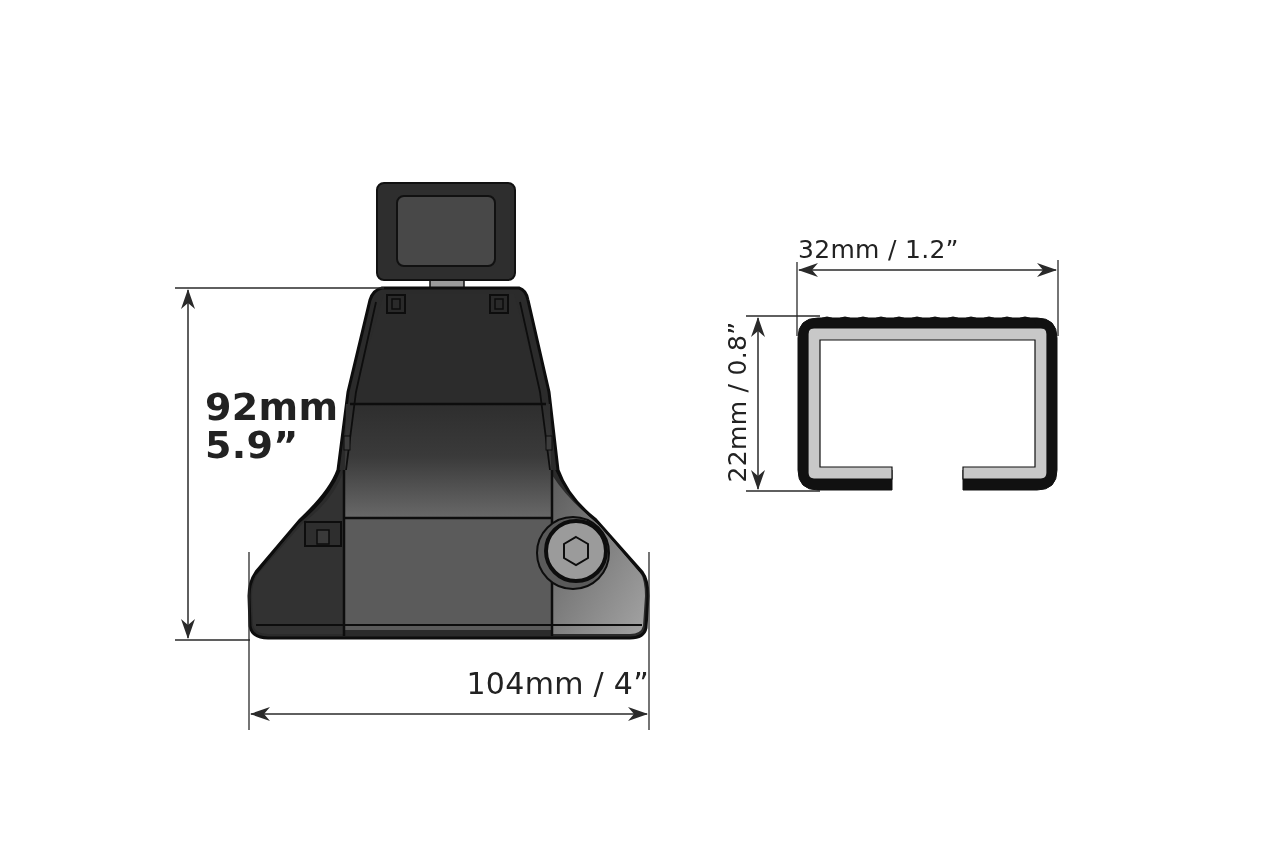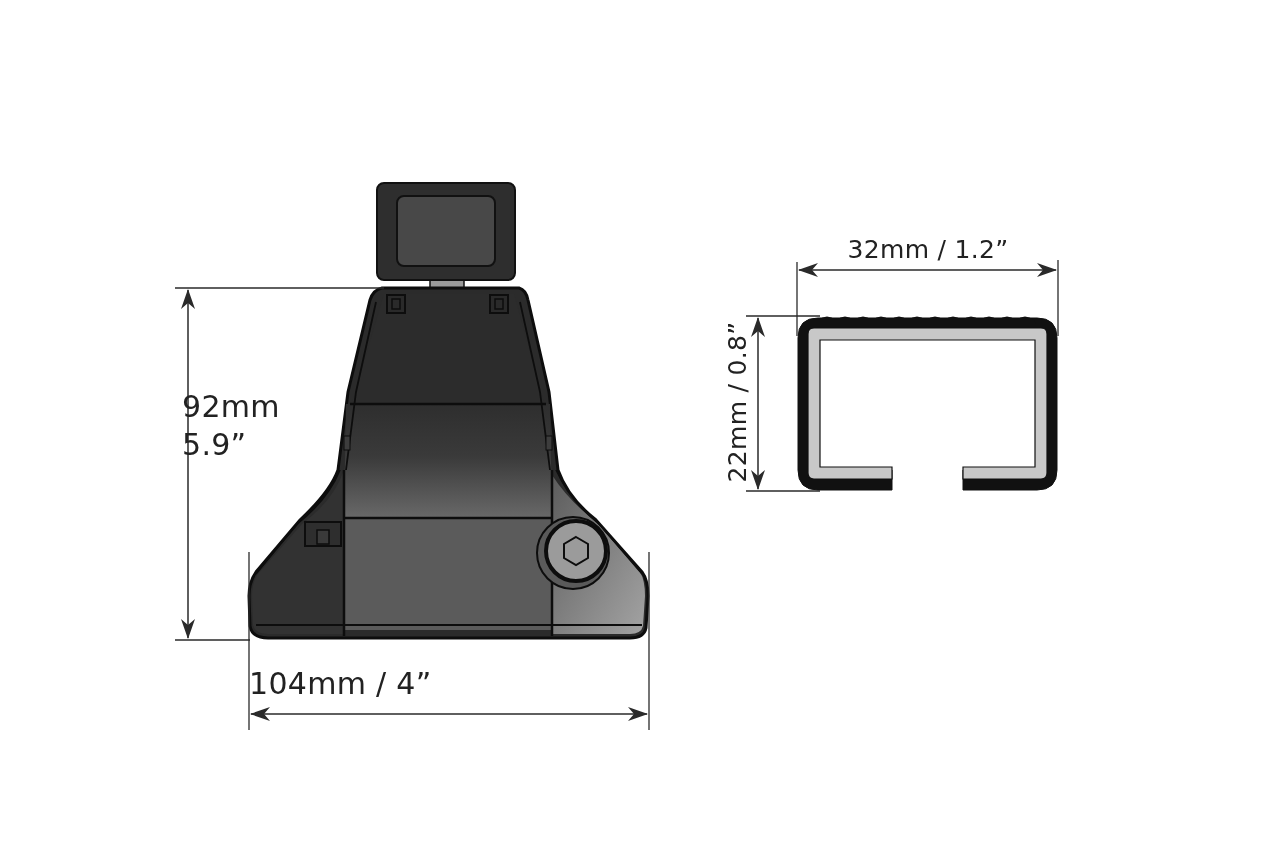--- a/index.html
+++ b/index.html
@@ -23,39 +23,40 @@
     }
     .dim-label {
       position: absolute;
       color: #222222;
       font-family: "DejaVu Sans", sans-serif;
       font-weight: normal;
       white-space: nowrap;
       letter-spacing: 0.3px;
     }
     .dim-height {
-      left: 182px;
+      left: 205px;
       top: 388px;
-      font-size: 30px;
+      font-size: 38px;
       line-height: 38px;
+      font-weight: bold;
     }
     .dim-height span { display: block; }
     .dim-width {
       left: 249px;
       top: 666px;
       width: 400px;
-      text-align: left;
+      text-align: right;
       font-size: 30px;
       line-height: 36px;
     }
     .dim-profile-width {
       left: 798px;
       top: 234px;
       width: 260px;
-      text-align: center;
+      text-align: left;
       font-size: 25px;
       line-height: 32px;
     }
     .dim-profile-height {
       left: 648px;
       top: 386px;
       width: 180px;
       text-align: center;
       font-size: 25px;
       line-height: 32px;

